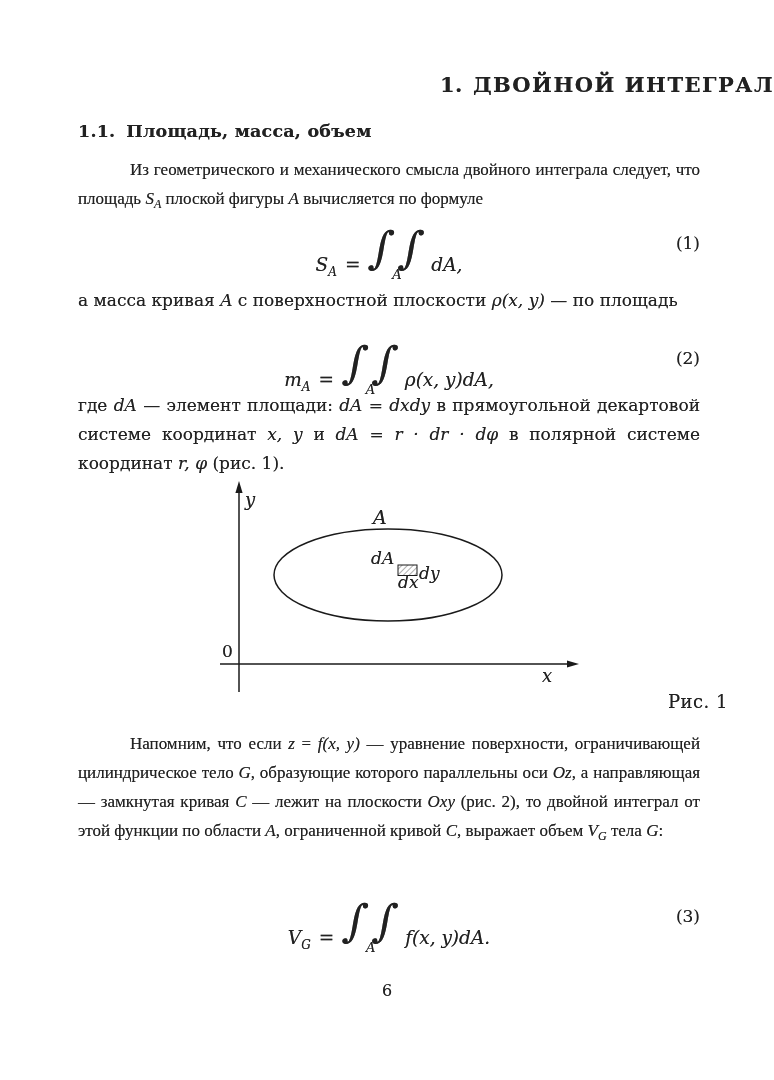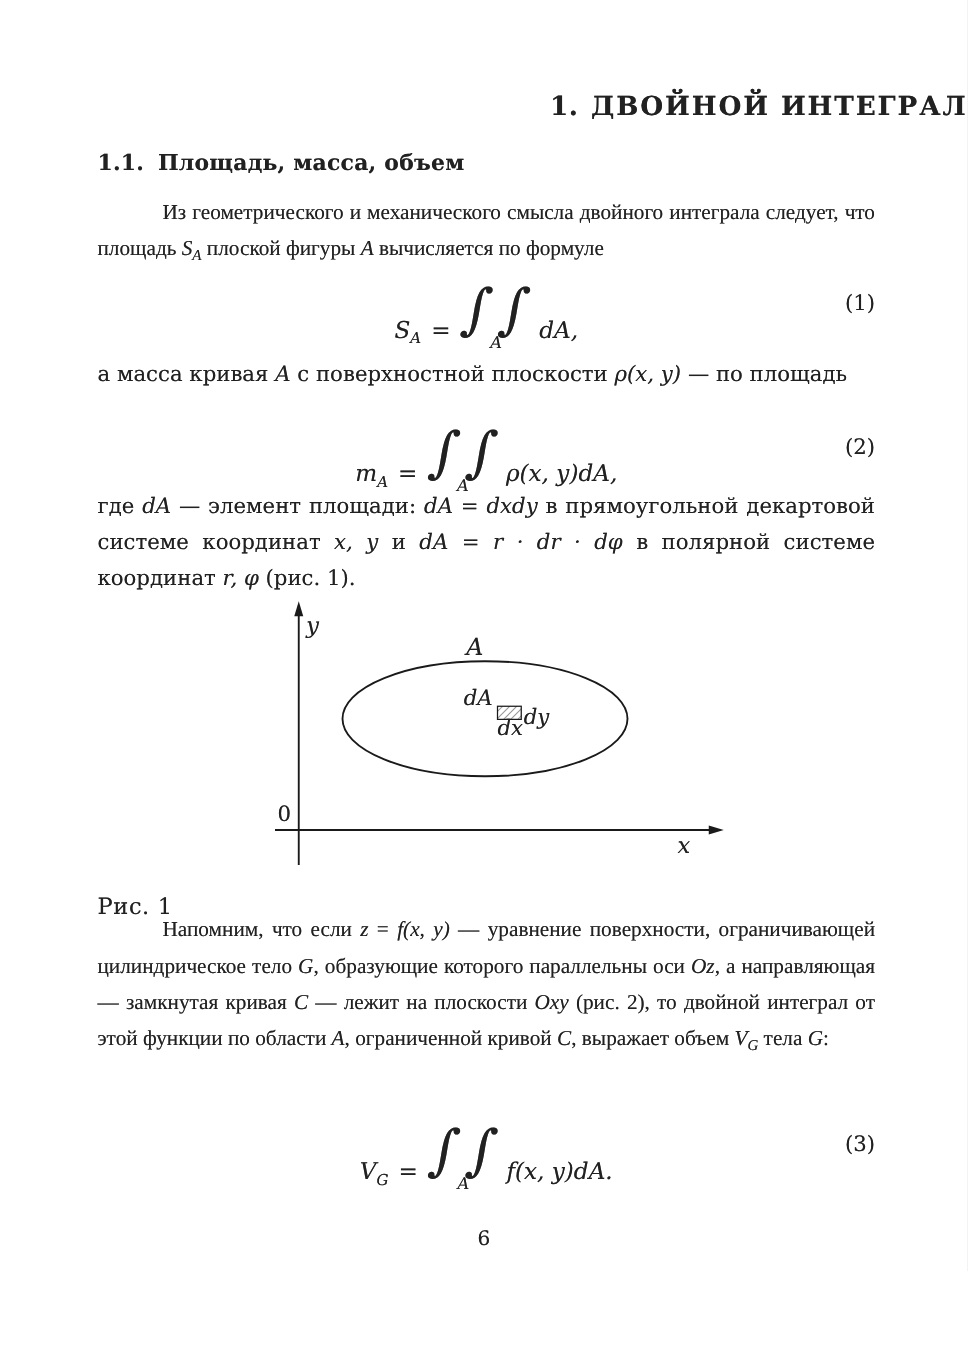--- a/index.html
+++ b/index.html
@@ -43,21 +43,21 @@
   }
   .int-sub { font-size:13px; line-height:14px; margin-top:-2px; }
   .eq-num {
     position:absolute; right:0; top:50%; transform:translateY(-50%);
     font-size:17px; font-style:normal;
   }
   .figure-svg { position:absolute; top:480px; left:215px; }
   .figure-svg text { fill:#212121; }
   .fig-caption {
     position:absolute; top:691px; left:78px; width:650px;
-    text-align:left; font-size:18px; letter-spacing:0.5px;margin-top:24px;
+    text-align:right; font-size:18px; letter-spacing:0.5px;
   }
   .page-number {
     position:absolute; top:981px; left:0; width:100%;
     text-align:center; font-size:16px;
   }
 </style>
 </head>
 <body>
 
 <div class="page">

